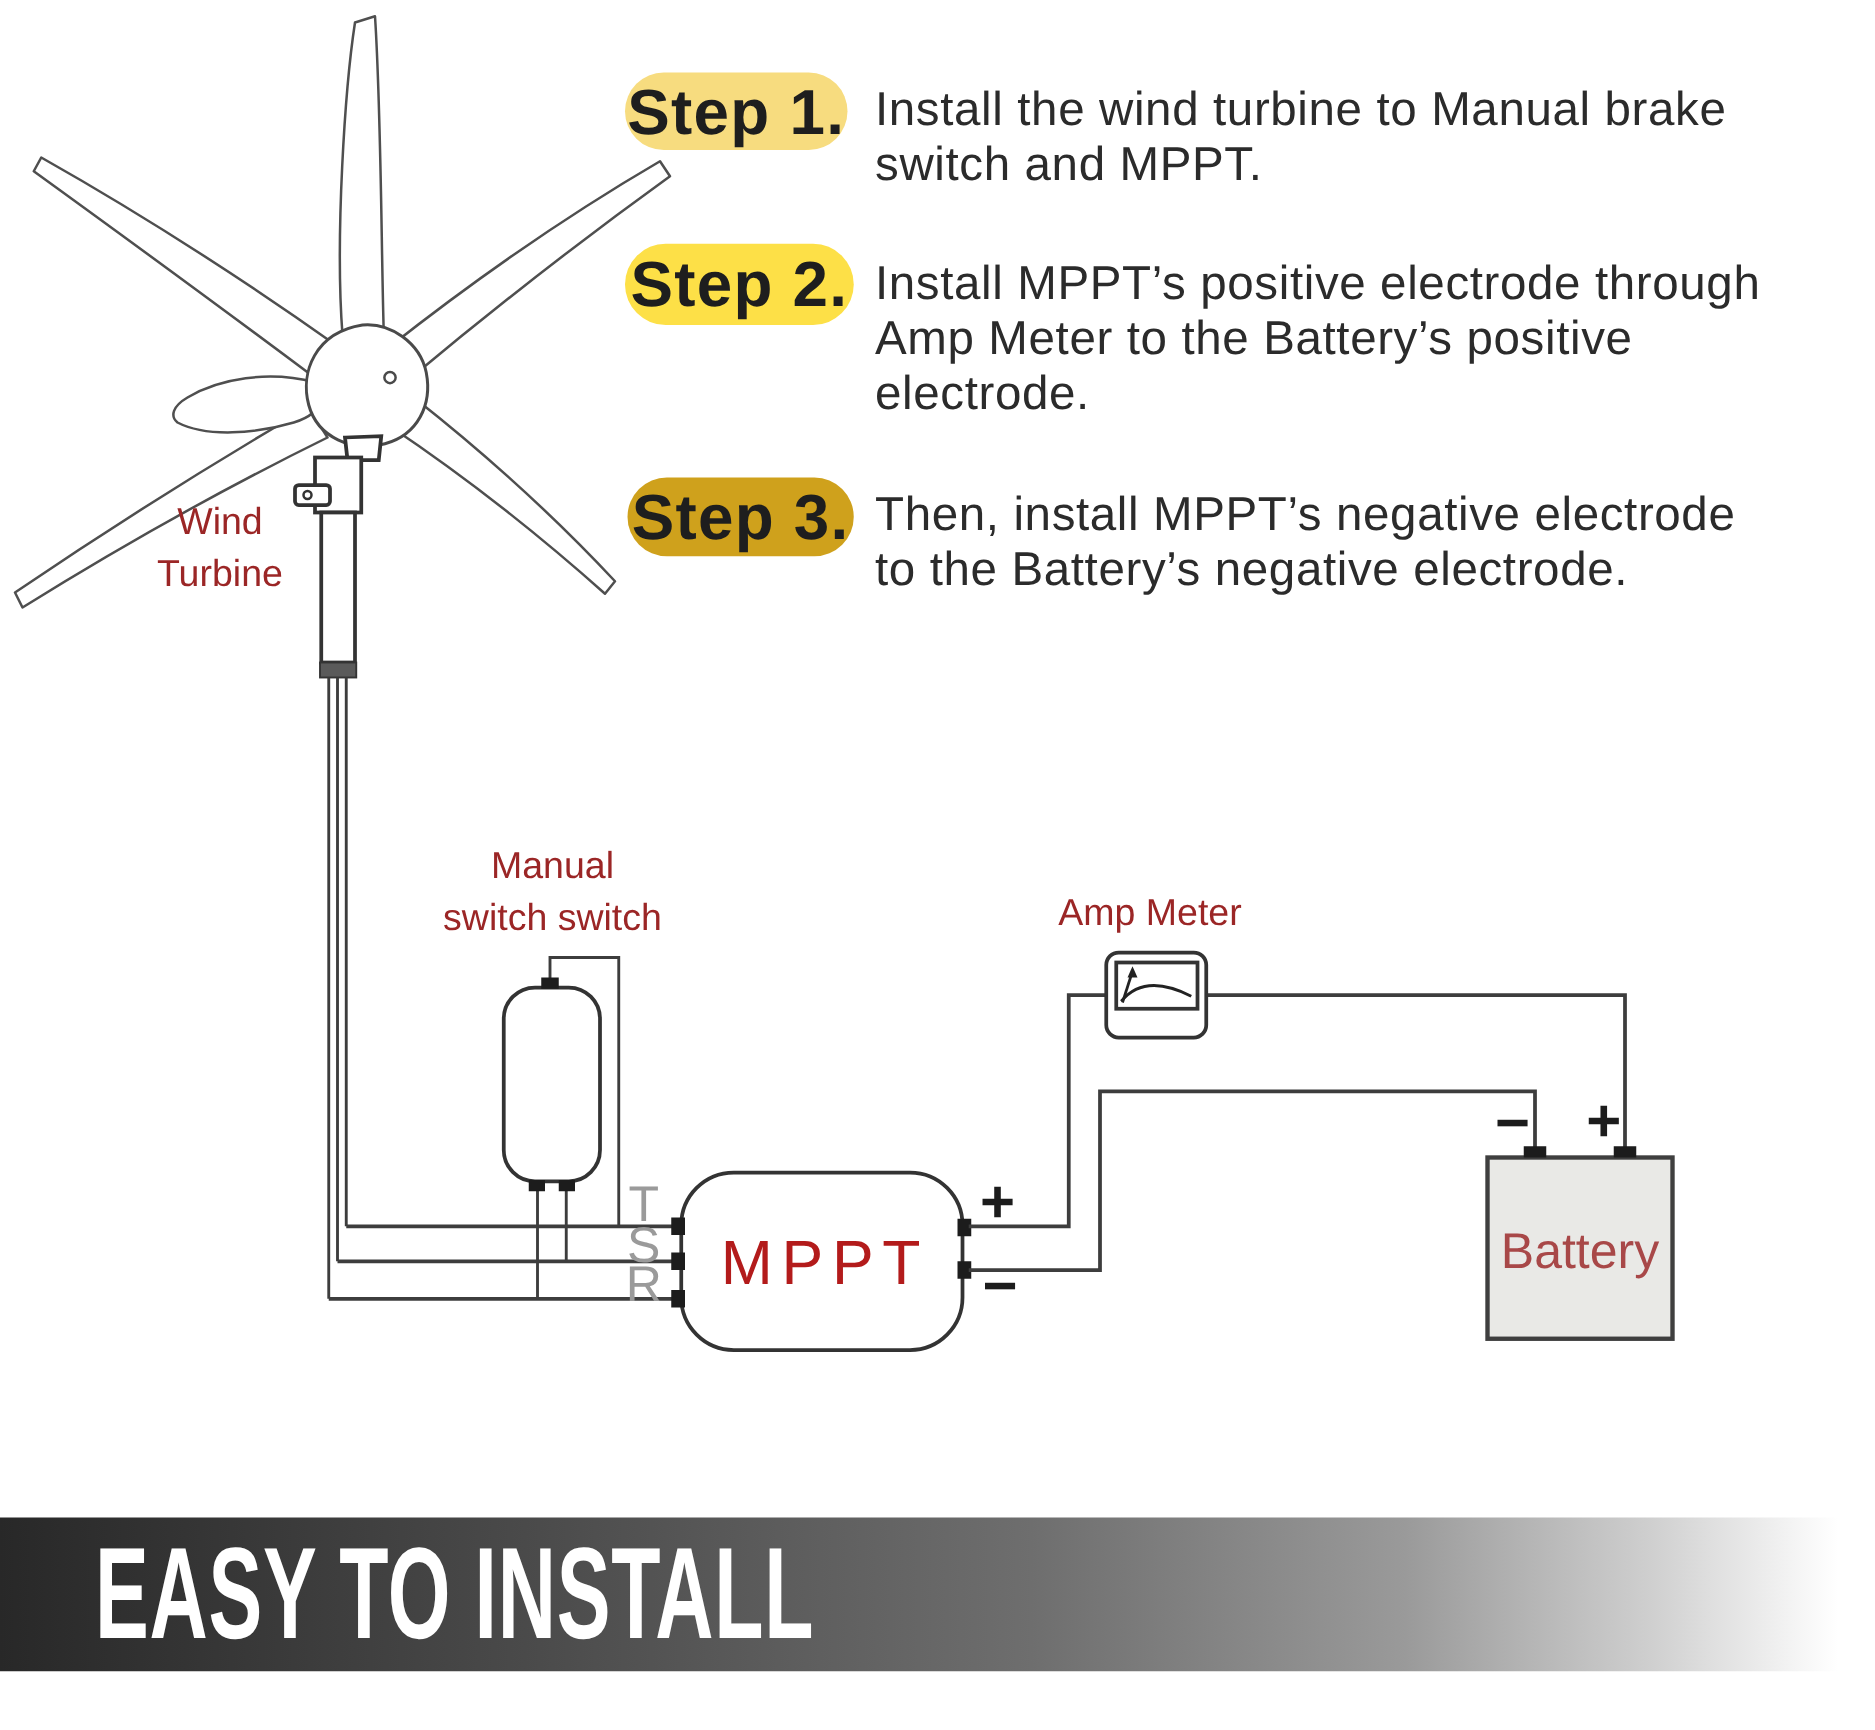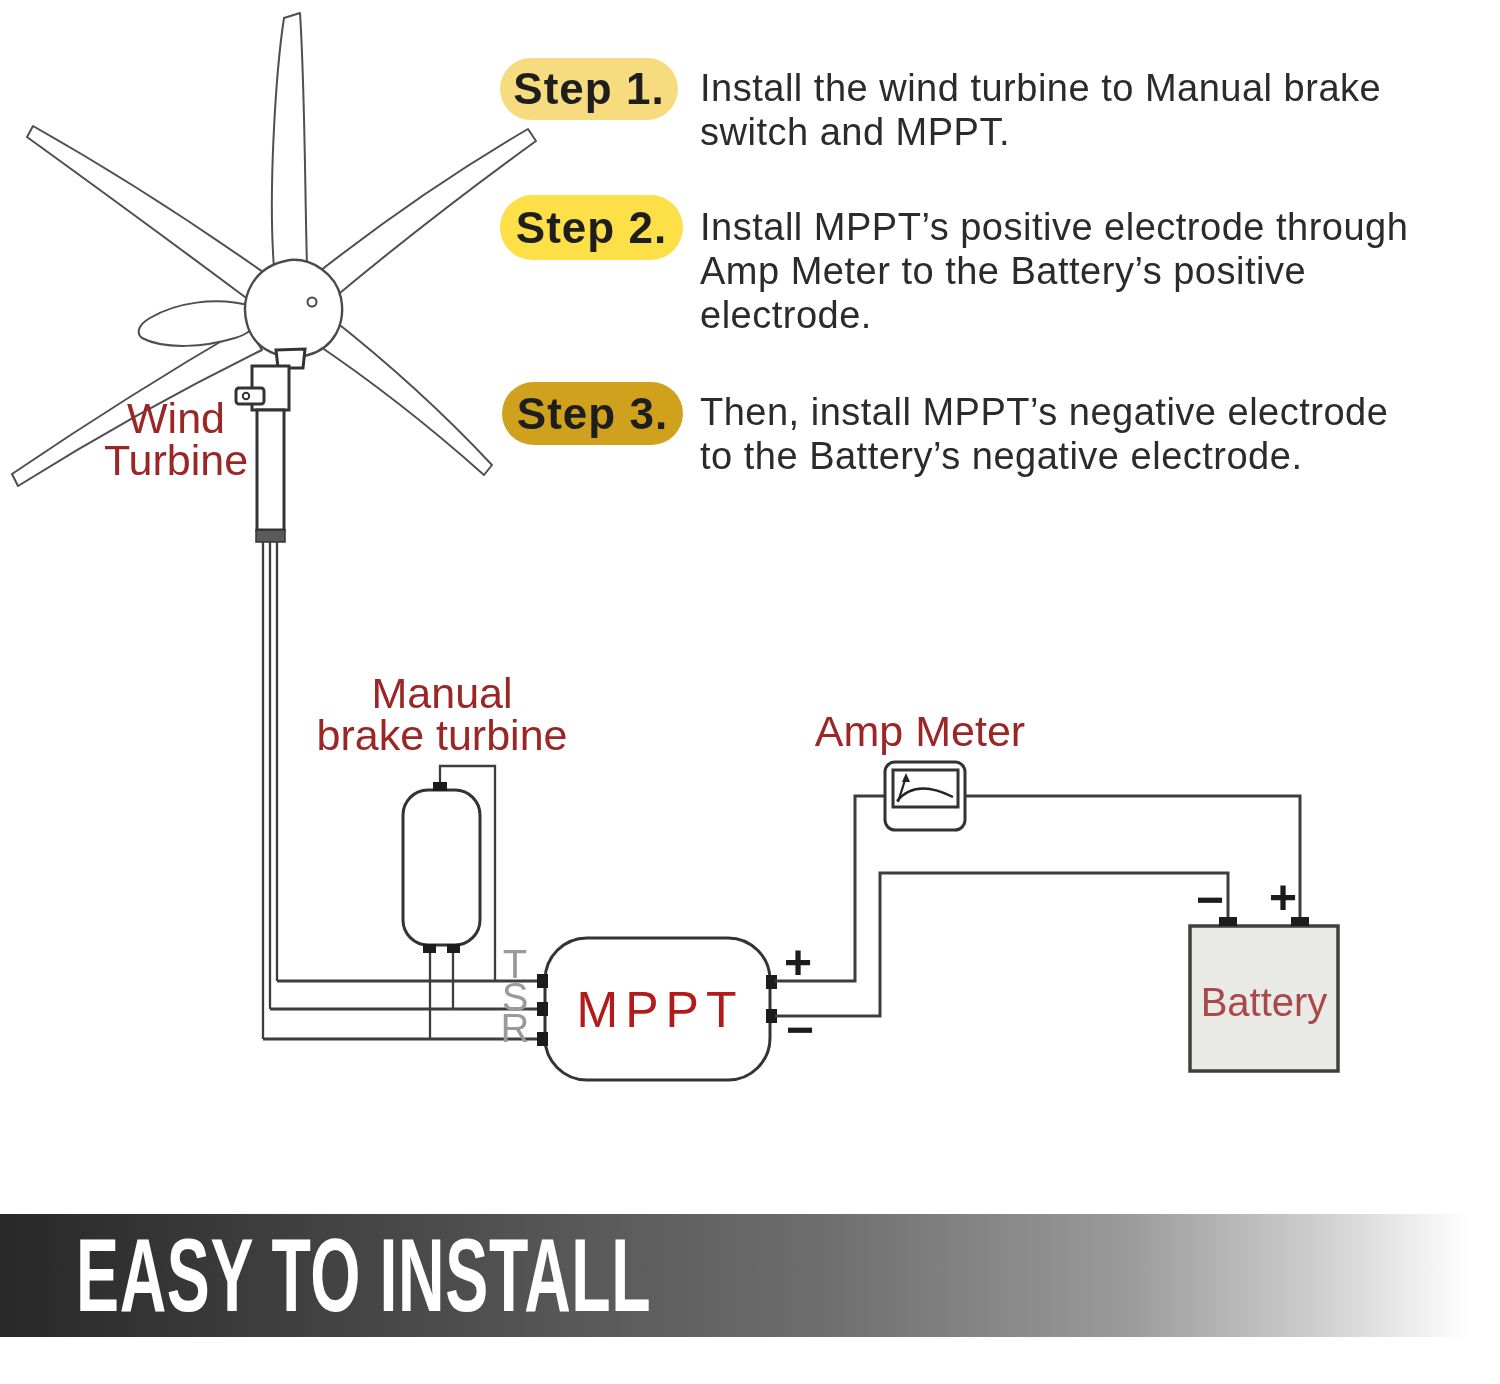--- a/index.html
+++ b/index.html
@@ -9,23 +9,23 @@
   .abs{position:absolute;}
   .ctr{transform:translate(-50%,-50%);}
   
   .blade{fill:#ffffff;stroke:#4f4f4f;stroke-width:2;stroke-linejoin:round;}
   .hub{fill:#ffffff;stroke:#4a4a4a;stroke-width:2.4;}
   .boxline{fill:#ffffff;stroke:#333333;stroke-width:3;}
   .wire{fill:none;stroke:#3d3d3d;stroke-width:3;}
   .wire-thin{fill:none;stroke:#3d3d3d;stroke-width:2.3;}
   .nub{fill:#1c1c1c;stroke:none;}
   
-  .label-maroon{color:#9b2626;text-align:center;line-height:42px;font-size:43px;font-weight:400;}
+  .label-maroon{color:#9b2626;text-align:center;line-height:42px;font-size:30px;font-weight:400;}
   .step-pill{border-radius:33px;display:flex;align-items:center;justify-content:center;
-             font-size:44px;font-weight:700;color:#1e1e1e;letter-spacing:1px;}
+             font-size:51px;font-weight:700;color:#1e1e1e;letter-spacing:1px;}
   .step-text{font-size:38px;line-height:44px;color:#2b2b2b;letter-spacing:0.5px;font-weight:400;}
   .tsr{color:#9a9a9a;font-size:40px;font-weight:400;}
   .sign{color:#1c1c1c;font-size:48px;font-weight:700;}
   .mppt-label{color:#b31b1b;font-size:50px;letter-spacing:7px;font-weight:400;}
   .battery-label{color:#a84848;font-size:40px;font-weight:400;}
   #banner{position:absolute;left:0;top:1214px;width:1500px;height:123px;
           background:linear-gradient(90deg,#282828 0%,#4a4a4a 28%,#6e6e6e 55%,#9a9a9a 75%,#cfcfcf 88%,#ffffff 98%);
           display:flex;align-items:center;}
   #banner .banner-text{color:#ffffff;font-size:104px;font-weight:700;letter-spacing:1px;
           margin-left:76px;transform:scaleX(0.62);transform-origin:left center;white-space:nowrap;}
@@ -122,21 +122,21 @@
     <div>to the Battery’s negative electrode.</div>
   </div>
 
   <div class="abs label-maroon" style="left: 56px; top: 397px; width: 240px; color: rgb(155, 38, 38);">
     <div>Wind</div>
     <div>Turbine</div>
   </div>
 
   <div class="abs label-maroon" style="left: 292px; top: 672px; width: 300px; color: rgb(155, 38, 38);">
     <div>Manual</div>
-    <div>brake turbine</div>
+    <div>switch switch</div>
   </div>
 
   <div class="abs label-maroon" style="left: 790px; top: 710px; width: 260px; color: rgb(155, 38, 38);">Amp Meter</div>
 
   <div class="abs ctr mppt-label" style="left: 660px; top: 1010px; color: rgb(179, 27, 27);">MPPT</div>
 
   <div class="abs ctr battery-label" style="left: 1264px; top: 1002px; color: rgb(168, 72, 72);">Battery</div>
 
   <div class="abs ctr tsr" style="left:515px;top:964px;">T</div>
   <div class="abs ctr tsr" style="left:515px;top:997px;">S</div>

